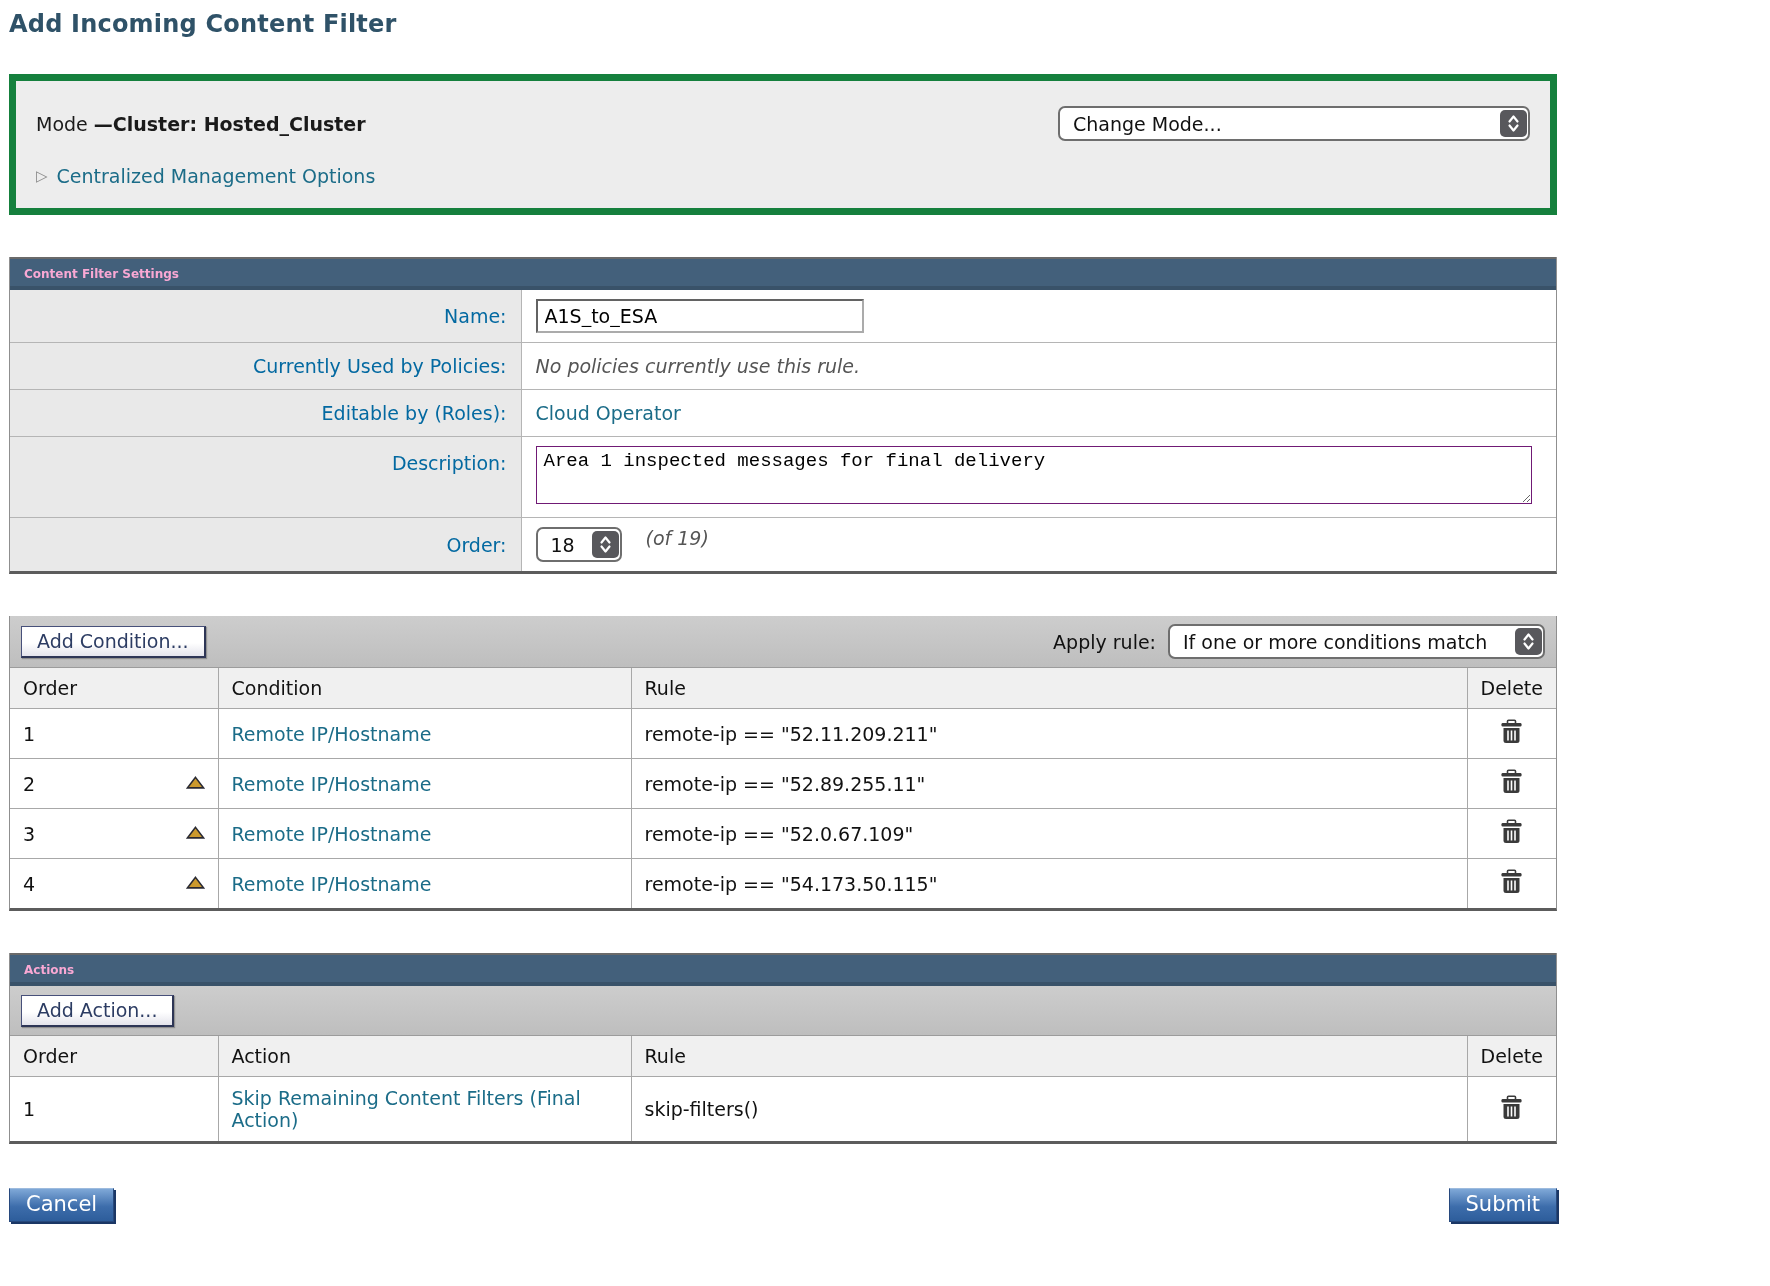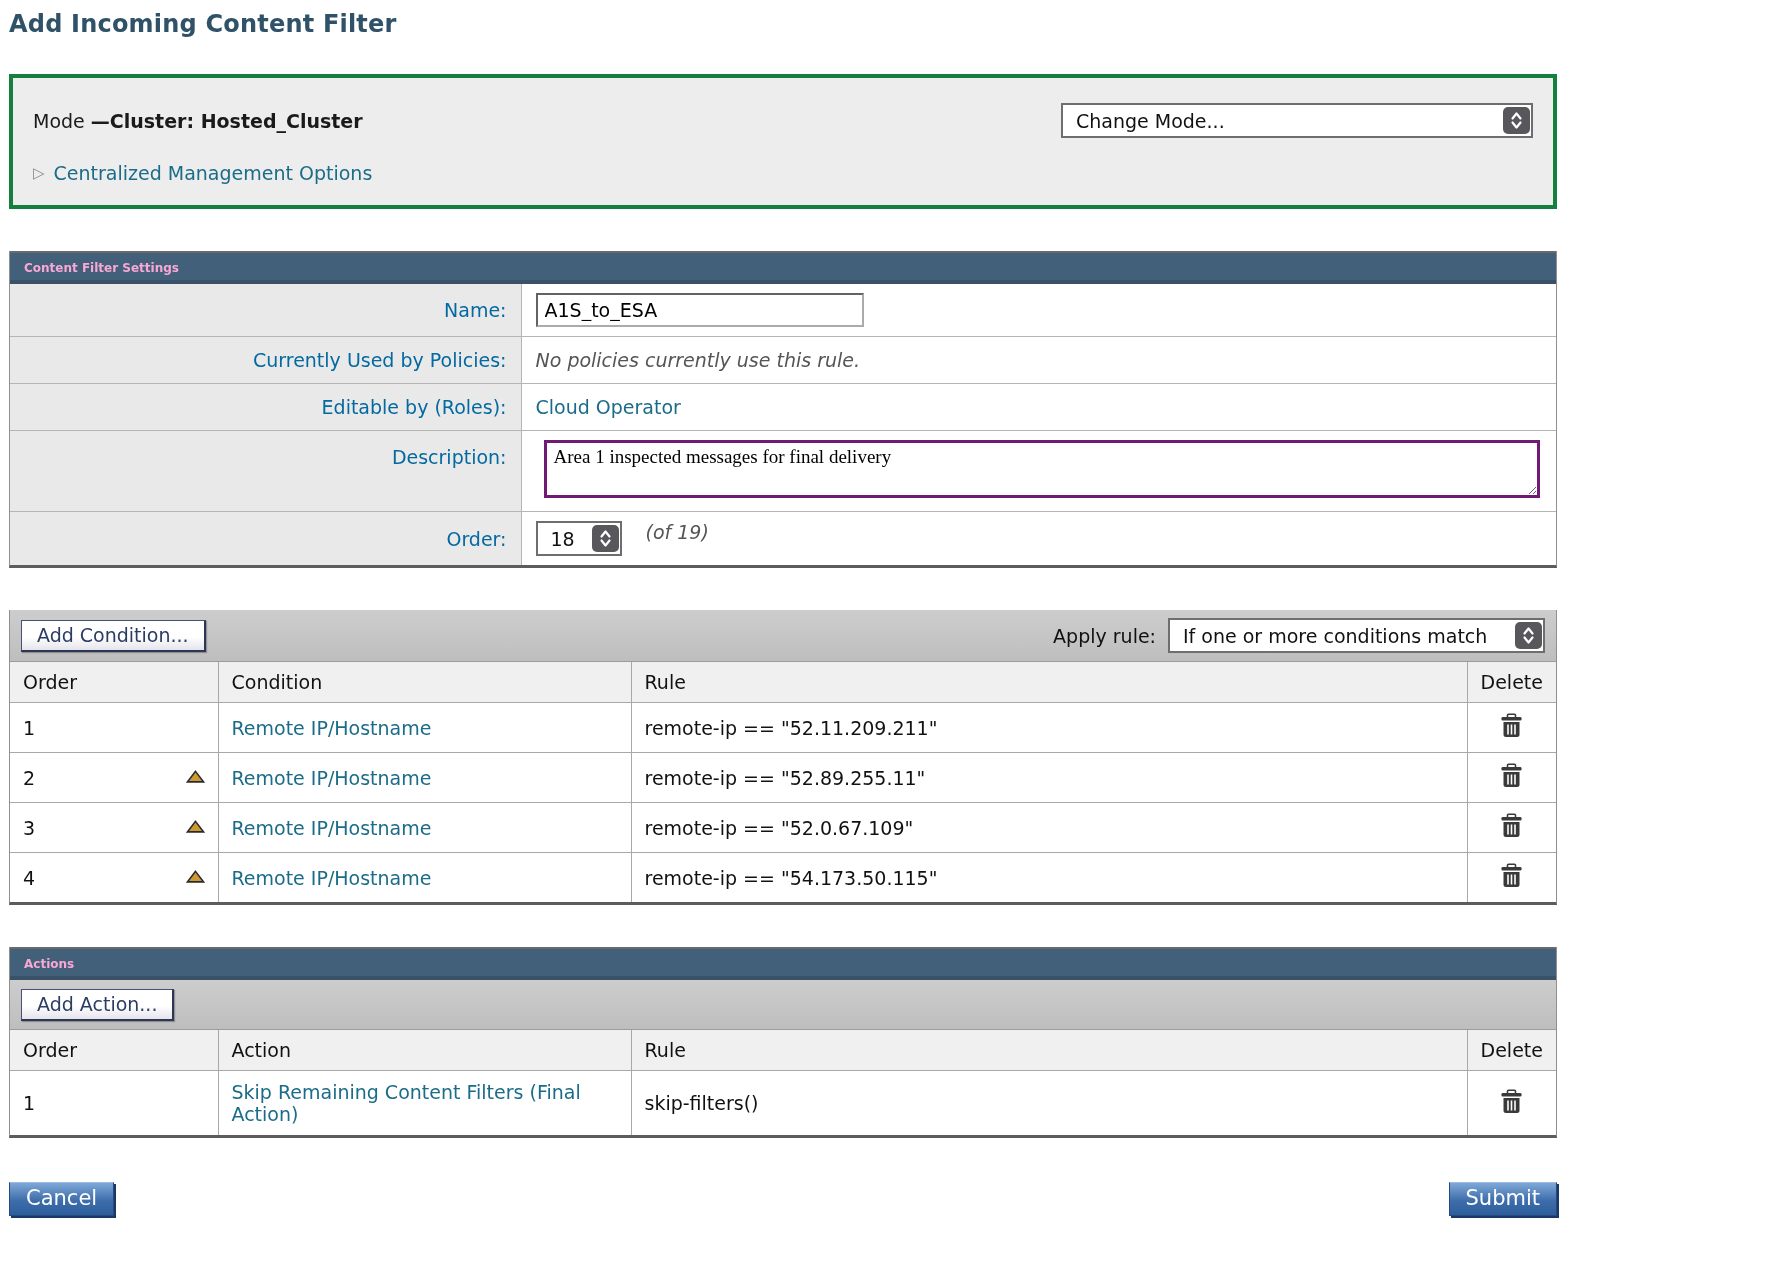--- a/index.html
+++ b/index.html
@@ -15,21 +15,21 @@
     font-size: 24px;
     font-weight: bold;
     color: #2f5268;
     margin: 2px 0 36px 0;
     letter-spacing: 0.2px;
   }
 
   
   .mode-panel {
     background: #ededed;
-    border: 4px solid #15803d;
+    border: 7px solid #15803d;
     padding: 25px 20px 21px 20px;
     margin-bottom: 42px;
     text-align: right;
   }
   .mode-row {
     display: flex;
     justify-content: space-between;
     align-items: center;
     margin-bottom: 24px;
   }
@@ -39,21 +39,21 @@
   .tri-icon { color: #8a8a8a; font-size: 15px; line-height: 1; cursor: pointer; }
   a.link { color: #1b6c88; text-decoration: none; font-size: 19px; cursor: pointer; }
 
   
   .sel {
     display: inline-flex;
     align-items: center;
     justify-content: space-between;
     background: #fff;
     border: 2px solid #6e6e6e;
-    border-radius: 0;
+    border-radius: 7px;
     height: 35px;
     padding: 0 1px 0 13px;
     font-size: 19px;
     color: #111;
     cursor: pointer;
     flex: 0 0 auto;
   }
   .sel .sel-text { white-space: nowrap; overflow: hidden; }
   .sel .stp {
     width: 27px; height: 27px;
@@ -104,27 +104,26 @@
     border: 2px solid;
     border-color: #636363 #ababab #ababab #636363;
     font-family: inherit;
     font-size: 19px;
     padding: 2px 7px;
     outline: none;
   }
   .muted-italic { font-style: italic; color: #555; }
   textarea.desc {
     width: 996px; height: 58px;
-    border: 3px solid #701a75;
-    font-family: Liberation Serif, serif;
+    border: 1px solid #701a75;
+    font-family: Liberation Mono, monospace;
     font-size: 19px;
     padding: 3px 7px;
     outline: none;
     resize: both;
-    margin-left: 8px;
   }
   .order-wrap { display: flex; gap: 24px; }
 
   
   .toolbar {
     background: linear-gradient(#cdcdcd, #bebebe);
     border-bottom: 1px solid #9c9c9c;
     padding: 8px 11px;
     display: flex;
     justify-content: space-between;

